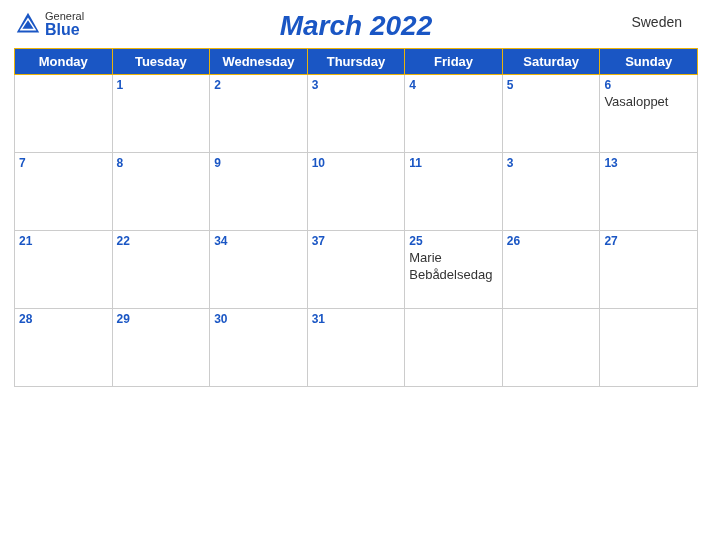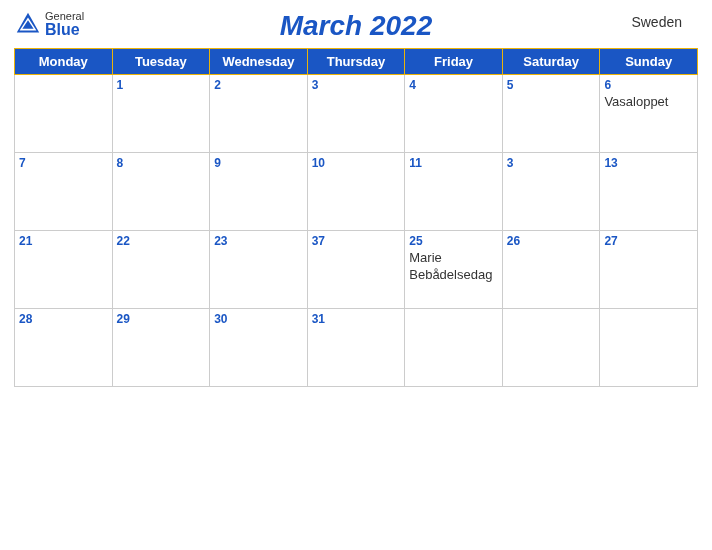--- a/index.html
+++ b/index.html
@@ -180,21 +180,21 @@
           </td>
         </tr>
         <tr>
           <td>
             <span class="day-number">21</span>
           </td>
           <td>
             <span class="day-number">22</span>
           </td>
           <td>
-            <span class="day-number">23</span>
+            <span class="day-number">34</span>
           </td>
           <td>
             <span class="day-number">37</span>
           </td>
           <td>
             <span class="day-number">25</span>
             <div class="event-text">Marie Bebådelsedag</div>
           </td>
           <td>
             <span class="day-number">26</span>

